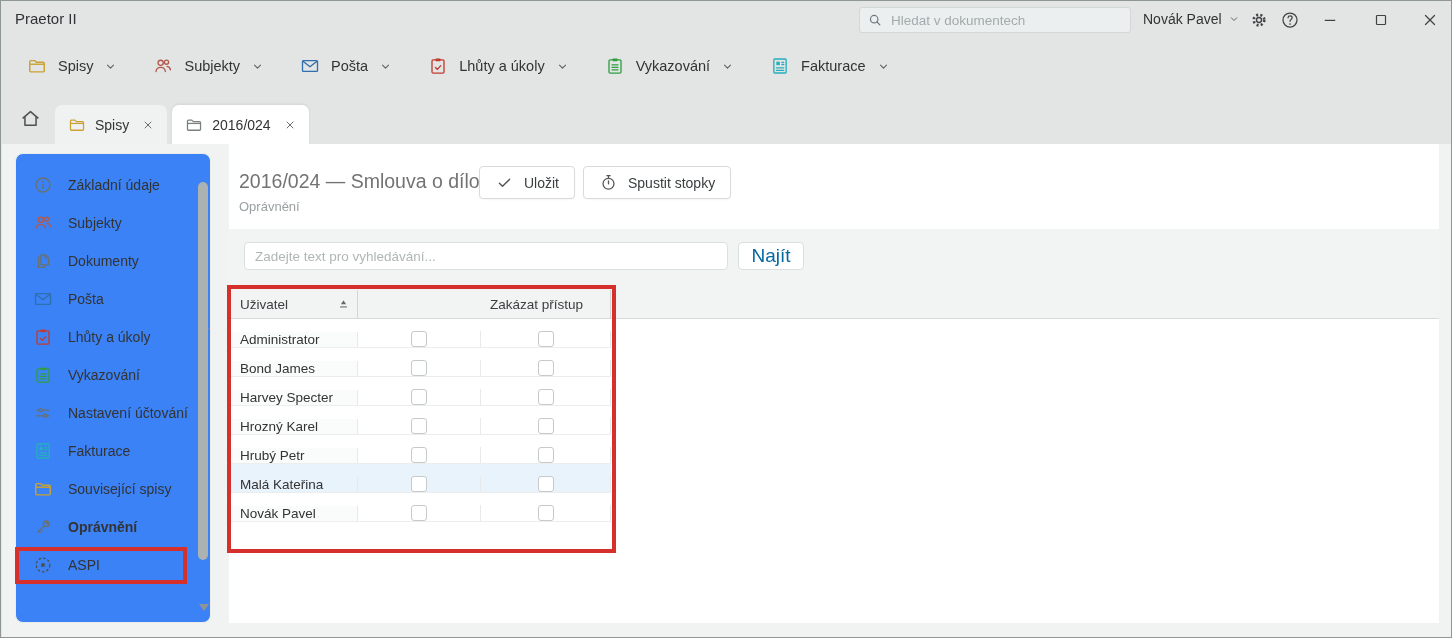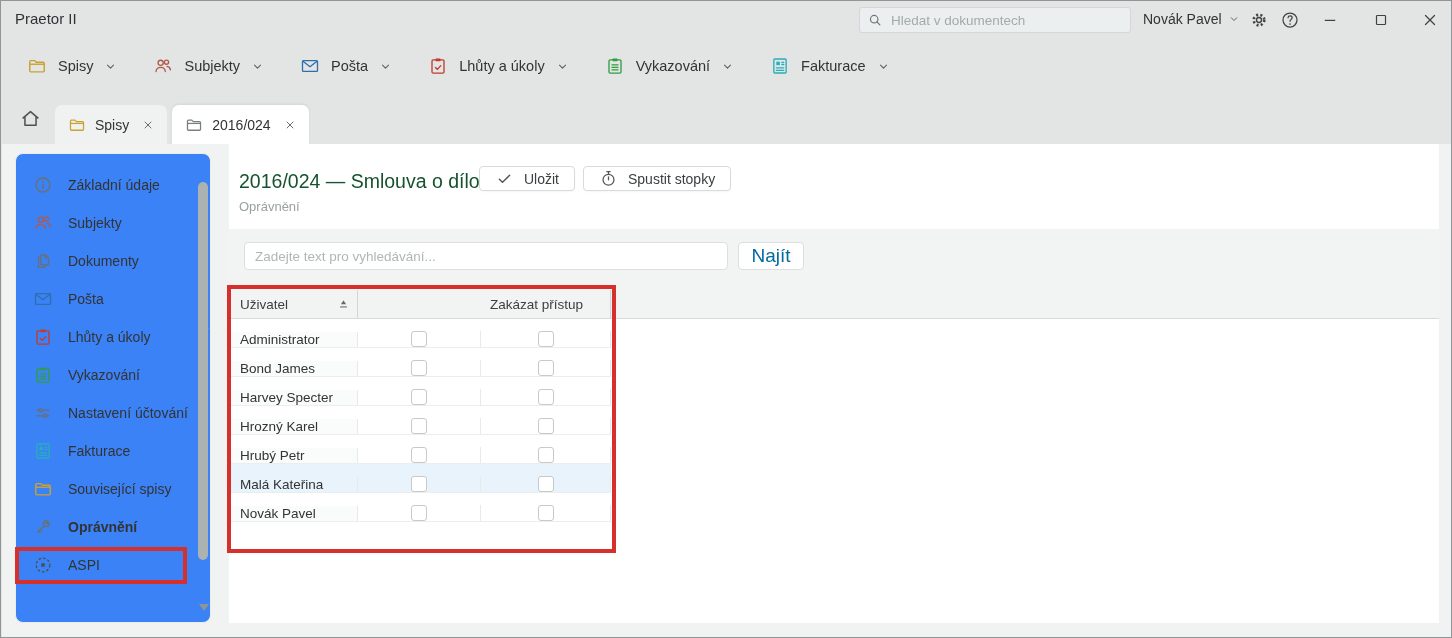--- a/index.html
+++ b/index.html
@@ -51,23 +51,23 @@
   .si-icon{width:20px;height:20px;flex:0 0 20px;}
   .sb-up,.sb-down{position:absolute;left:183px;width:0;height:0;
                   border-left:5px solid transparent;border-right:5px solid transparent;}
   .sb-up{top:168px;border-bottom:7px solid #8f9595;}
   .sb-down{top:450px;border-top:7px solid #8f9595;}
   .sb-thumb{position:absolute;left:182px;top:28px;width:10px;height:378px;background:#acb1b1;border-radius:5px;}
 
   .main-panel{position:absolute;left:228px;top:143px;width:1210px;height:479px;background:#fff;}
 
   
-  .page-title{position:absolute;left:238px;top:169px;font-size:19.5px;color:#14532d;}
+  .page-title{position:absolute;left:238px;top:169px;font-size:19.5px;color:#737373;}
   .page-subtitle{position:absolute;left:238px;top:198px;font-size:13px;color:#9aa0a2;}
-  .btn{position:absolute;top:165px;height:25px;display:flex;align-items:center;gap:10px;
+  .btn{position:absolute;top:165px;height:33px;display:flex;align-items:center;gap:10px;
        background:#fff;border:1px solid #d8dbdb;border-radius:4px;padding:0 15px;
        font-size:14px;color:#3a3e40;font-family:inherit;box-shadow:0 1px 2px rgba(0,0,0,.04);}
   .btn-icon{width:19px;height:19px;color:#555;}
   .btn-save{left:478px;}
   .btn-timer{left:582px;}
 
   
   .gray-band{position:absolute;left:228px;top:228px;width:1210px;height:90px;background:#f2f3f3;
              border-bottom:1px solid #d8dada;}
   .find-input{position:absolute;left:15px;top:13px;width:484px;height:28px;background:#fff;

